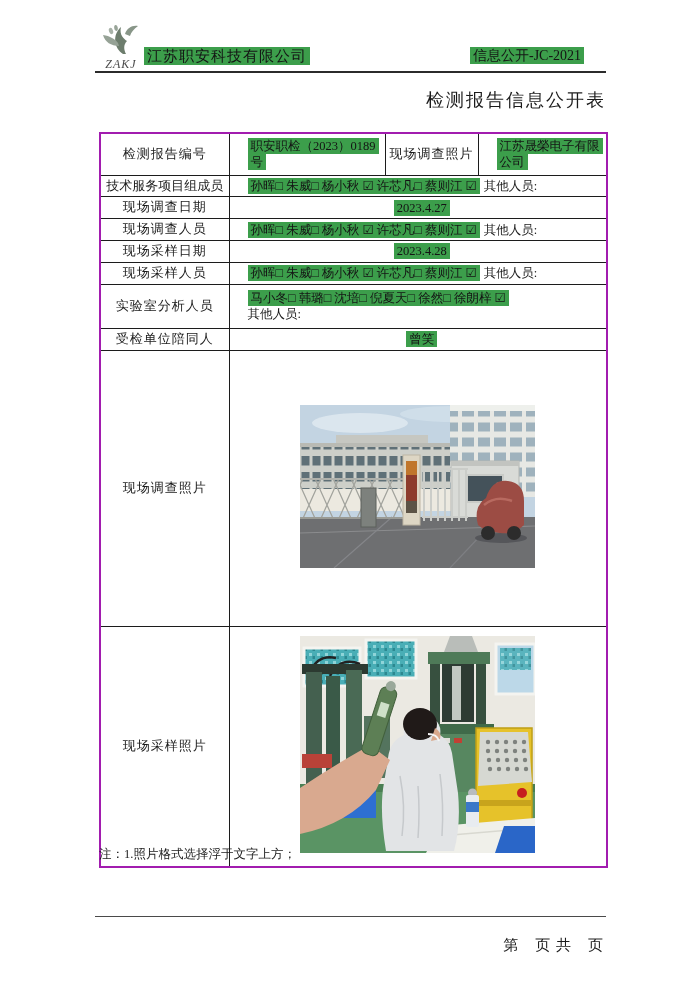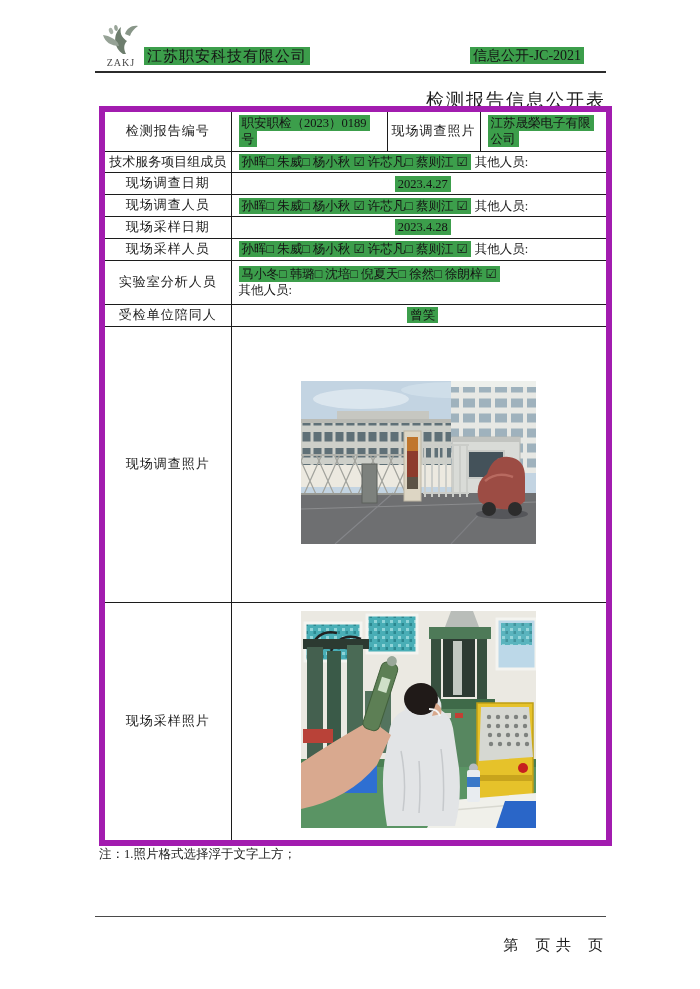--- a/index.html
+++ b/index.html
@@ -3,33 +3,33 @@
 <meta charset="utf-8">
 <style>
   html,body{margin:0;padding:0}
   body{
     width:700px;height:989px;background:#ffffff;position:relative;overflow:hidden;
     font-family:"Liberation Serif","DejaVu Serif",serif;color:#1b1b1b;
   }
   .abs{position:absolute}
   
   .logo-wrap{left:97px;top:24px;width:48px;text-align:center}
-  .logo-zakj{font-size:10px;color:#4a4a4a;letter-spacing:1px;margin-top:-5px}
+  .logo-zakj{font-style:italic;font-size:12px;color:#4a4a4a;letter-spacing:1px;margin-top:-5px}
   .company-name{left:144px;top:47px;font-size:15px;letter-spacing:1px}
   .doc-code{left:470px;top:47px;font-size:14px}
   .hl{background:var(--hl,#3c9e4b);color:#141414;padding:1px 3px;-webkit-box-decoration-break:clone;box-decoration-break:clone}
   .head-rule{left:95px;top:71px;width:511px;height:2px;background:#2b2b2b}
   
   .doc-title{left:95px;top:88px;width:511px;text-align:right;font-size:18px;font-weight:normal;letter-spacing:2px}
   
-  table.form{position:absolute;left:99px;top:106px;width:507px;border-collapse:collapse;table-layout:fixed;border:6px solid #a21caf}
+  table.form{position:absolute;left:99px;top:132px;width:507px;border-collapse:collapse;table-layout:fixed;border:2px solid #a21caf}
   td{border:1px solid #1c1c1c;font-size:12.5px;line-height:1.3;padding:2px 4px;vertical-align:middle;overflow:hidden}
   td.lab{text-align:center;font-size:13px;letter-spacing:1px;padding:2px 1px}
   td.lab.tight{letter-spacing:0}
-  td.val{padding-left:7px}
+  td.val{padding-left:18px}
   td.ctr{text-align:center;padding-left:12px}
   tr.r1{height:42px} tr.r2{height:40px} tr.r3{height:21px} tr.r4{height:21px}
   tr.r5{height:21px} tr.r6{height:21px} tr.r7{height:21px} tr.r8{height:44px}
   tr.r9{height:22px} tr.r10{height:276px} tr.r11{height:241px}
   td.photo-cell{text-align:center;vertical-align:middle;padding:4px 0}
   .oth{padding-left:4px}
   
   .note-line{left:99px;top:846px;font-size:12.5px}
   .foot-rule{left:95px;top:916px;width:511px;height:1px;background:#4a4a4a}
   .foot-text{left:93px;top:936px;width:511px;text-align:right;font-size:15px;letter-spacing:1px}

